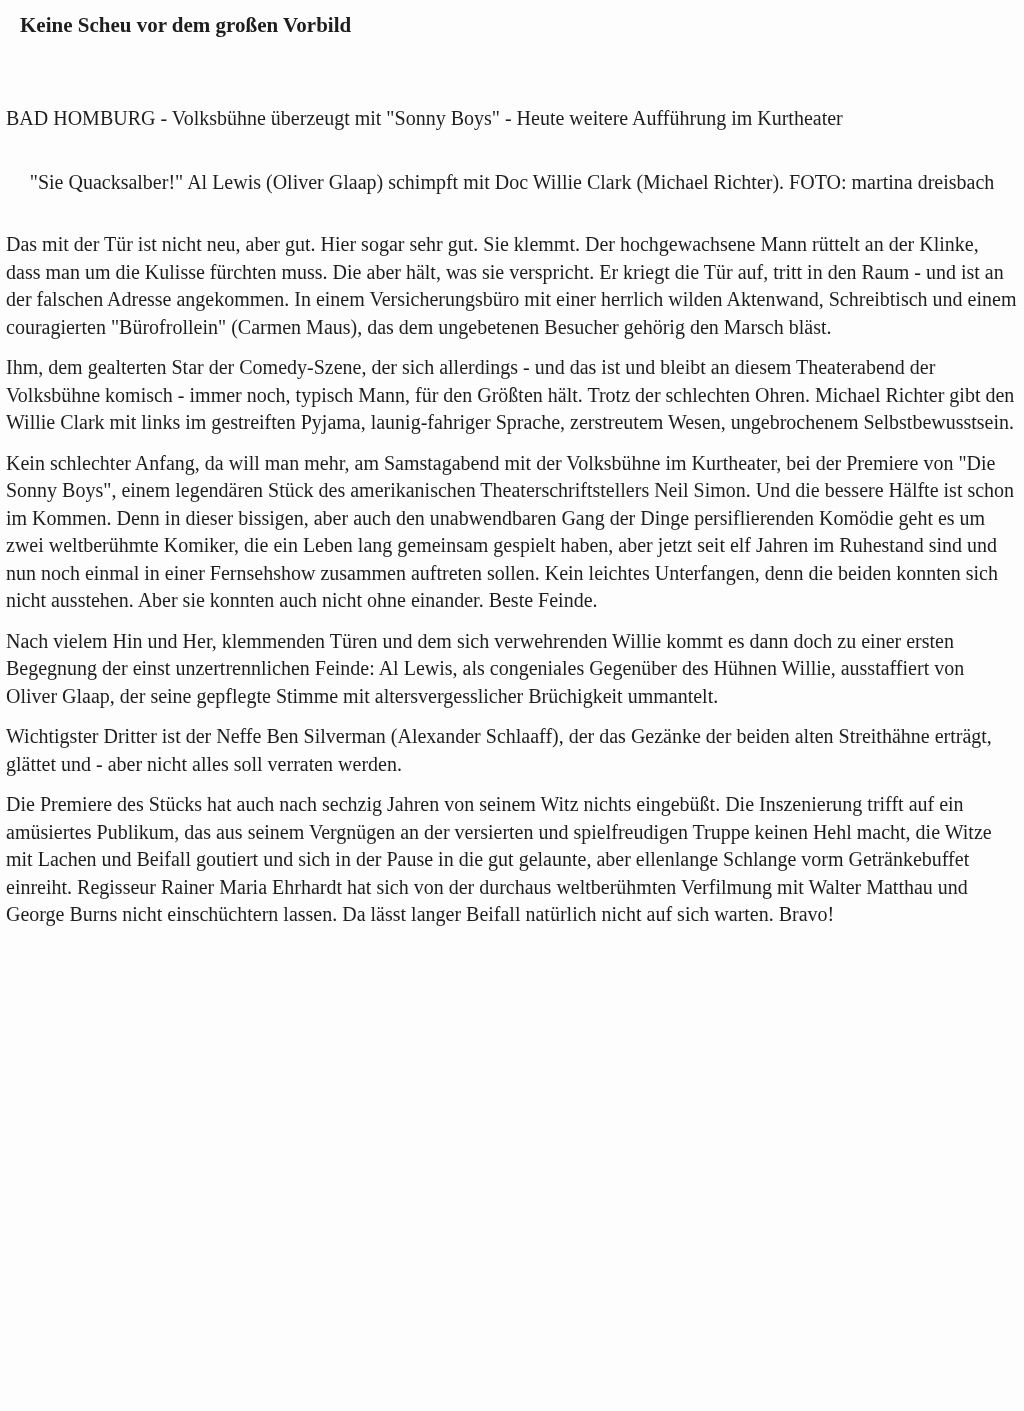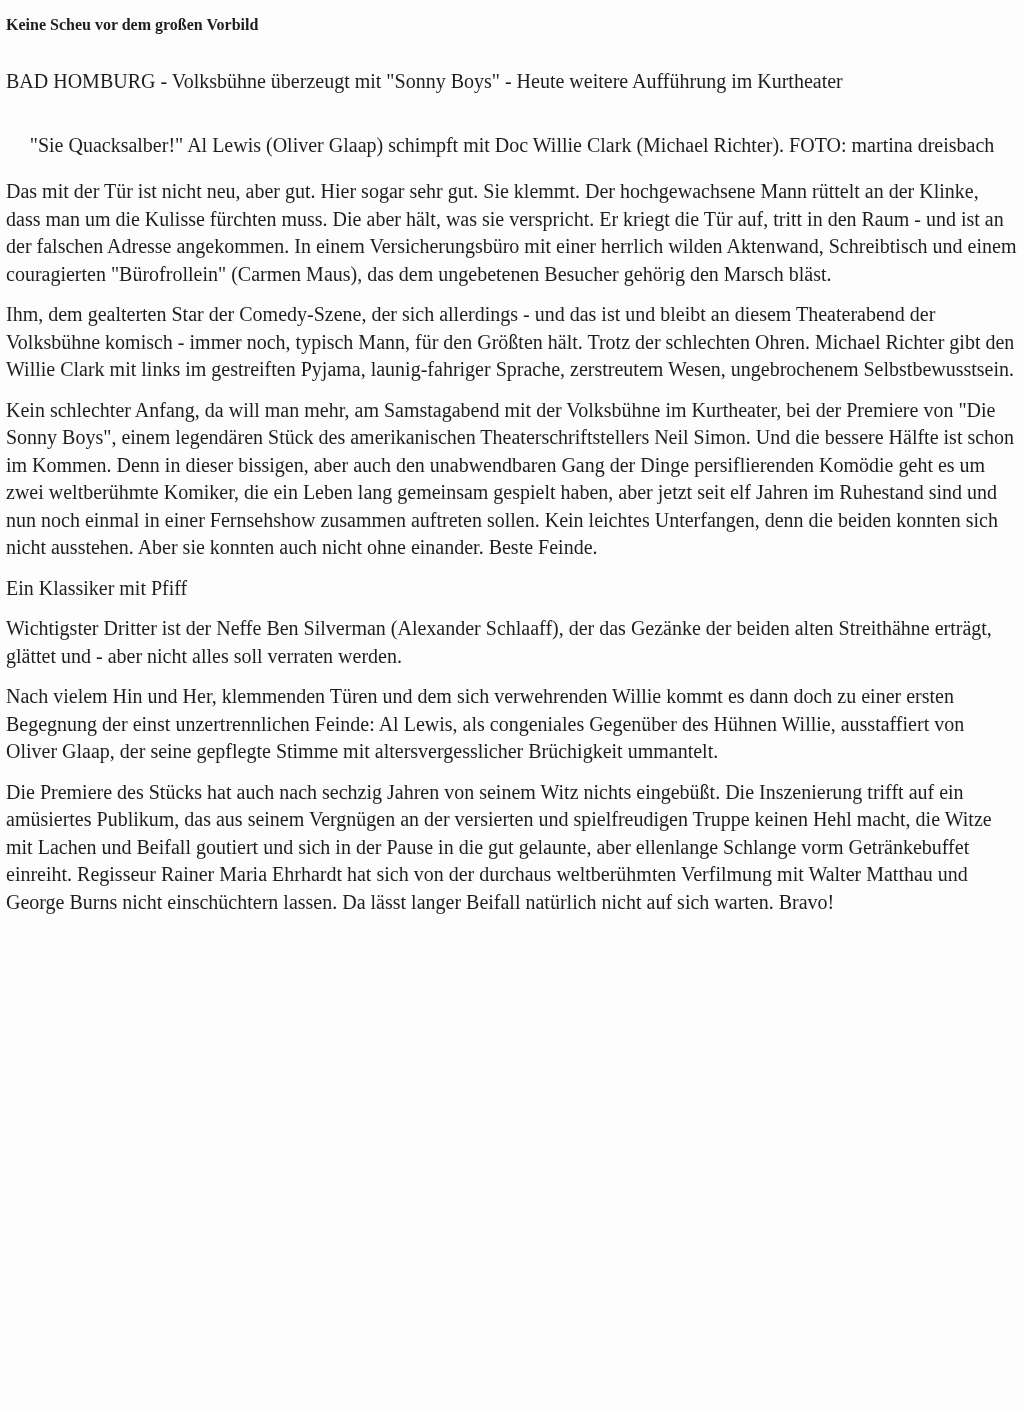--- a/index.html
+++ b/index.html
@@ -13,60 +13,59 @@
     min-height: 1411px;
     box-sizing: border-box;
     margin: 0 auto;
     background: #fdfdfd;
     color: #1e1e1e;
     font-family: "Liberation Serif", "DejaVu Serif", serif;
     padding: 10px 4px 24px 4px;
     overflow: hidden;
   }
   .headline {
-    font-size: 16px;
+    font-size: 21px;
     font-weight: bold;
-    margin: 2px 0 0 2px;
+    margin: 2px 0 0 16px;
     line-height: 26px;
   }
   .dateline {
     font-size: 20px;
-    margin: 30px 0 0 2px;
+    margin: 67px 0 0 2px;
     line-height: 27px;
   }
   .caption {
     font-size: 20px;
     margin: 36px 0 0 0;
     line-height: 28px;
     text-align: center;
     padding: 0 22px;
   }
   .body-p {
     font-size: 20px;
     line-height: 27.5px;
     margin: 13px 0 0 2px;
     padding-right: 2px;
     text-align: left;
   }
   .body-p.first {
-    margin-top: 19px;
+    margin-top: 35px;
   }
 </style>
 </head>
 <body>
 
 <div class="page">
   <article>
     <h1 class="headline">Keine Scheu vor dem großen Vorbild</h1>
 
     <p class="dateline">BAD HOMBURG - Volksbühne überzeugt mit "Sonny Boys" - Heute weitere Aufführung im Kurtheater</p>
 
     <p class="caption">"Sie Quacksalber!" Al Lewis (Oliver Glaap) schimpft mit Doc Willie Clark (Michael Richter). FOTO: martina dreisbach</p>
 
     <p class="body-p first">Das mit der Tür ist nicht neu, aber gut. Hier sogar sehr gut. Sie klemmt. Der hochgewachsene Mann rüttelt an der Klinke, dass man um die Kulisse fürchten muss. Die aber hält, was sie verspricht. Er kriegt die Tür auf, tritt in den Raum - und ist an der falschen Adresse angekommen. In einem Versicherungsbüro mit einer herrlich wilden Aktenwand, Schreibtisch und einem couragierten "Bürofrollein" (Carmen Maus), das dem ungebetenen Besucher gehörig den Marsch bläst.</p>
     <p class="body-p">Ihm, dem gealterten Star der Comedy-Szene, der sich allerdings - und das ist und bleibt an diesem Theaterabend der Volksbühne komisch - immer noch, typisch Mann, für den Größten hält. Trotz der schlechten Ohren. Michael Richter gibt den Willie Clark mit links im gestreiften Pyjama, launig-fahriger Sprache, zerstreutem Wesen, ungebrochenem Selbstbewusstsein.</p>
     <p class="body-p">Kein schlechter Anfang, da will man mehr, am Samstagabend mit der Volksbühne im Kurtheater, bei der Premiere von "Die Sonny Boys", einem legendären Stück des amerikanischen Theaterschriftstellers Neil Simon. Und die bessere Hälfte ist schon im Kommen. Denn in dieser bissigen, aber auch den unabwendbaren Gang der Dinge persiflierenden Komödie geht es um zwei weltberühmte Komiker, die ein Leben lang gemeinsam gespielt haben, aber jetzt seit elf Jahren im Ruhestand sind und nun noch einmal in einer Fernsehshow zusammen auftreten sollen. Kein leichtes Unterfangen, denn die beiden konnten sich nicht ausstehen. Aber sie konnten auch nicht ohne einander. Beste Feinde.</p>
-    <p class="body-p">Ein Klassiker mit Pfiff</p>
+    <p class="body-p">Nach vielem Hin und Her, klemmenden Türen und dem sich verwehrenden Willie kommt es dann doch zu einer ersten Begegnung der einst unzertrennlichen Feinde: Al Lewis, als congeniales Gegenüber des Hühnen Willie, ausstaffiert von Oliver Glaap, der seine gepflegte Stimme mit altersvergesslicher Brüchigkeit ummantelt.</p>
     <p class="body-p">Wichtigster Dritter ist der Neffe Ben Silverman (Alexander Schlaaff), der das Gezänke der beiden alten Streithähne erträgt, glättet und - aber nicht alles soll verraten werden.</p>
-    <p class="body-p">Nach vielem Hin und Her, klemmenden Türen und dem sich verwehrenden Willie kommt es dann doch zu einer ersten Begegnung der einst unzertrennlichen Feinde: Al Lewis, als congeniales Gegenüber des Hühnen Willie, ausstaffiert von Oliver Glaap, der seine gepflegte Stimme mit altersvergesslicher Brüchigkeit ummantelt.</p>
     <p class="body-p">Die Premiere des Stücks hat auch nach sechzig Jahren von seinem Witz nichts eingebüßt. Die Inszenierung trifft auf ein amüsiertes Publikum, das aus seinem Vergnügen an der versierten und spielfreudigen Truppe keinen Hehl macht, die Witze mit Lachen und Beifall goutiert und sich in der Pause in die gut gelaunte, aber ellenlange Schlange vorm Getränkebuffet einreiht. Regisseur Rainer Maria Ehrhardt hat sich von der durchaus weltberühmten Verfilmung mit Walter Matthau und George Burns nicht einschüchtern lassen. Da lässt langer Beifall natürlich nicht auf sich warten. Bravo!</p>
   </article>
 </div>
 
 </body></html>

